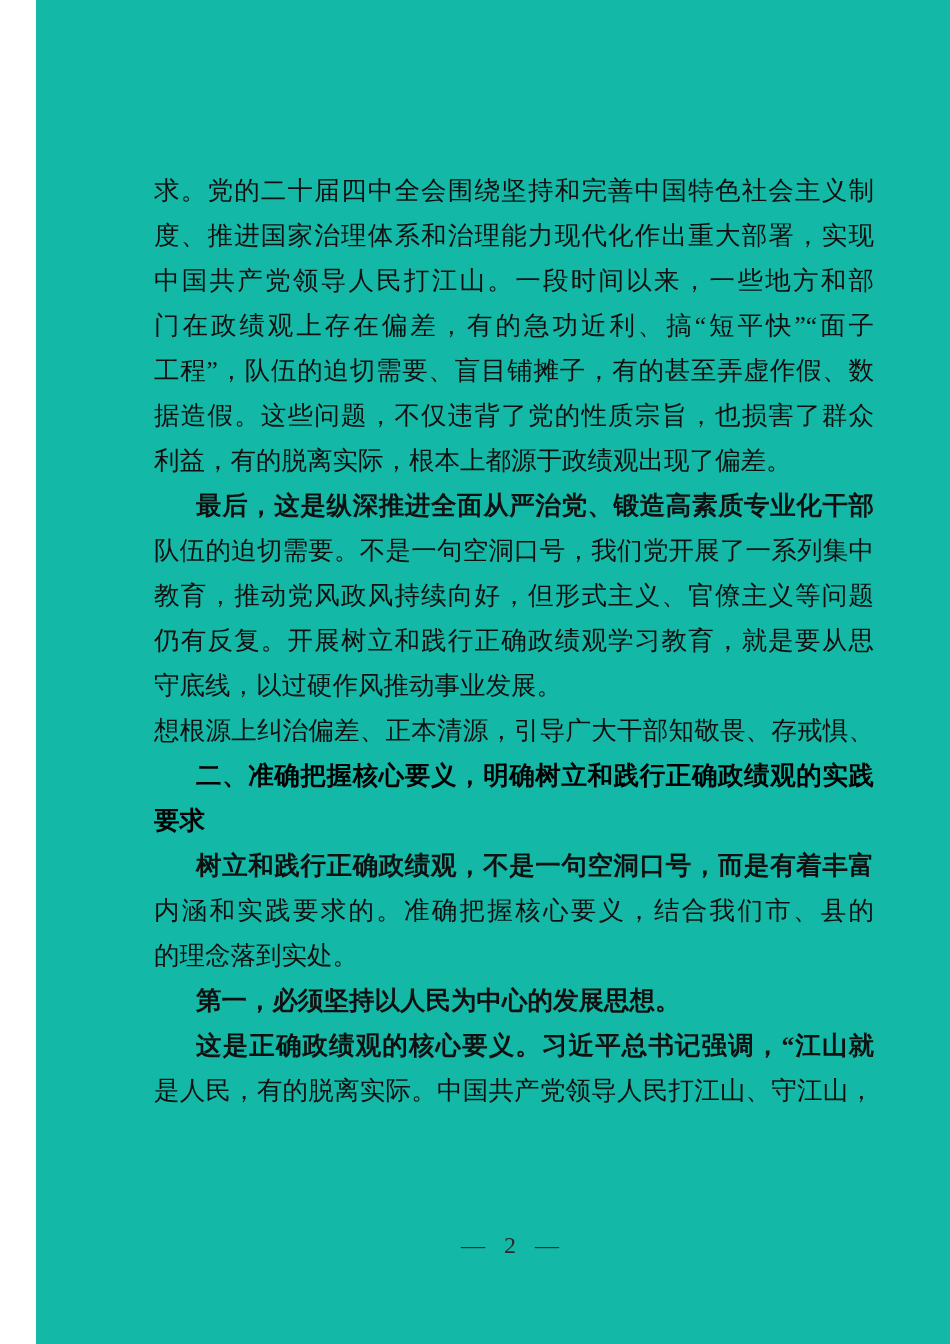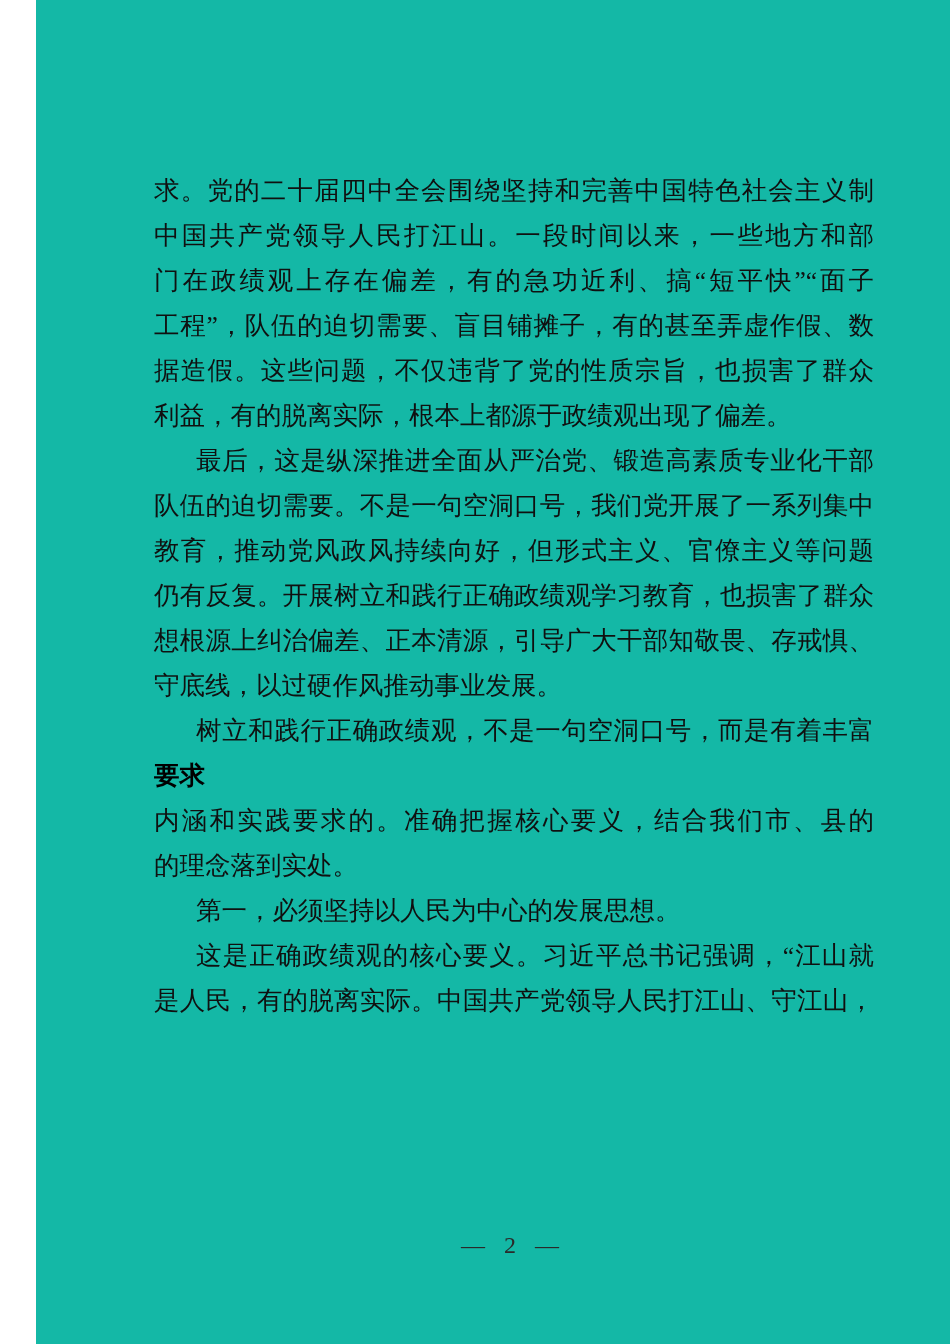--- a/index.html
+++ b/index.html
@@ -28,20 +28,21 @@
     line-height: 45px;
     color: #101010;
     text-align: justify;
     text-align-last: left;
   }
   .line.justify {
     text-align-last: justify;
   }
   .line.indent {
     text-indent: 1.65em;
+    font-weight: bold;
   }
   .line.heading {
     font-family: "Liberation Sans", "DejaVu Sans", sans-serif;
     font-weight: 700;
     color: #000000;
   }
   .footer {
     position: absolute;
     left: 0;
     top: 1232px;
@@ -55,33 +56,35 @@
     letter-spacing: 2px;
     word-spacing: 9px;
   }
 </style>
 </head>
 <body>
 
 <div class="page">
   <div class="content">
       <div class="line justify">求。党的二十届四中全会围绕坚持和完善中国特色社会主义制</div>
+      <div class="line justify">度、推进国家治理体系和治理能力现代化作出重大部署，实现</div>
       <div class="line justify">中国共产党领导人民打江山。一段时间以来，一些地方和部</div>
       <div class="line justify">门在政绩观上存在偏差，有的急功近利、搞“短平快”“面子</div>
       <div class="line justify">工程”，队伍的迫切需要、盲目铺摊子，有的甚至弄虚作假、数</div>
       <div class="line justify">据造假。这些问题，不仅违背了党的性质宗旨，也损害了群众</div>
       <div class="line">利益，有的脱离实际，根本上都源于政绩观出现了偏差。</div>
       <div class="line indent justify">最后，这是纵深推进全面从严治党、锻造高素质专业化干部</div>
       <div class="line justify">队伍的迫切需要。不是一句空洞口号，我们党开展了一系列集中</div>
       <div class="line justify">教育，推动党风政风持续向好，但形式主义、官僚主义等问题</div>
-      <div class="line justify">仍有反复。开展树立和践行正确政绩观学习教育，也损害了群众</div>
+      <div class="line justify">仍有反复。开展树立和践行正确政绩观学习教育，就是要从思</div>
+      <div class="line">守底线，以过硬作风推动事业发展。</div>
       <div class="line justify">想根源上纠治偏差、正本清源，引导广大干部知敬畏、存戒惧、</div>
-      <div class="line">守底线，以过硬作风推动事业发展。</div>
+      <div class="line heading indent justify">二、准确把握核心要义，明确树立和践行正确政绩观的实践</div>
+      <div class="line heading">要求</div>
       <div class="line indent justify">树立和践行正确政绩观，不是一句空洞口号，而是有着丰富</div>
-      <div class="line heading">要求</div>
       <div class="line justify">内涵和实践要求的。准确把握核心要义，结合我们市、县的</div>
       <div class="line">的理念落到实处。</div>
       <div class="line indent">第一，必须坚持以人民为中心的发展思想。</div>
       <div class="line indent justify">这是正确政绩观的核心要义。习近平总书记强调，“江山就</div>
       <div class="line justify">是人民，有的脱离实际。中国共产党领导人民打江山、守江山，</div>
     </div>
   <div class="footer">
     <span class="pagenum">— 2 —</span>
   </div>
 </div>

